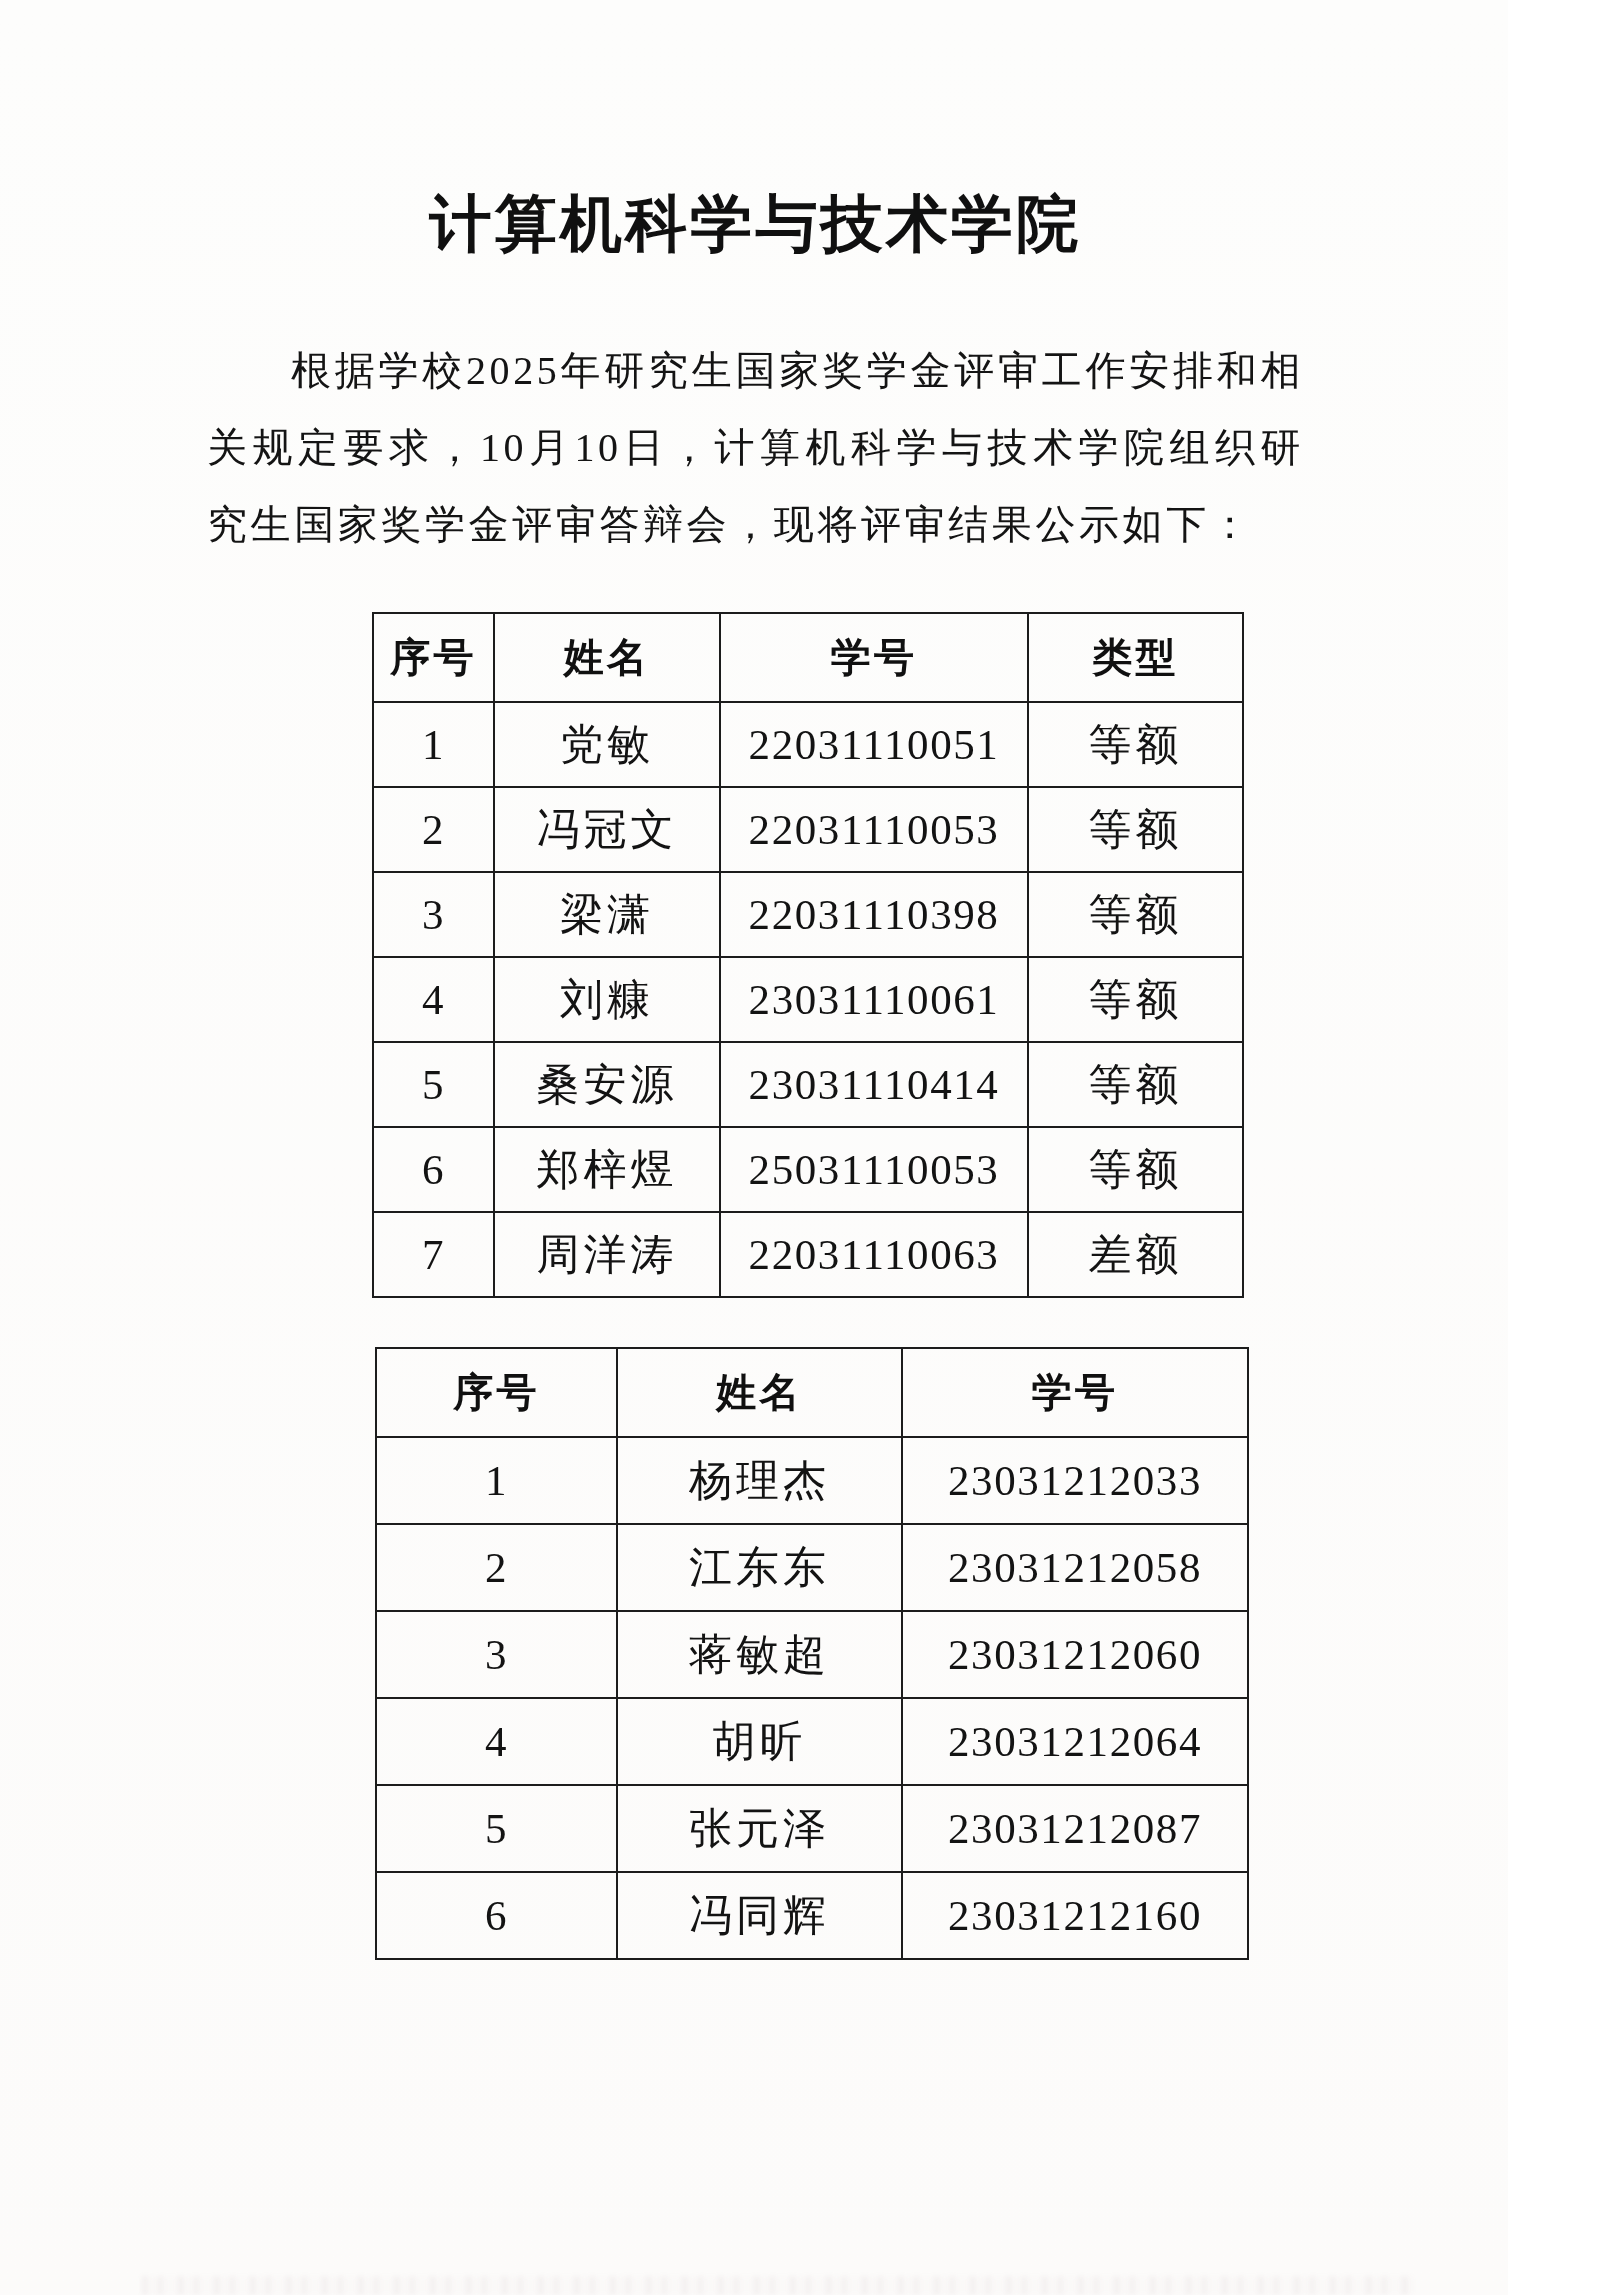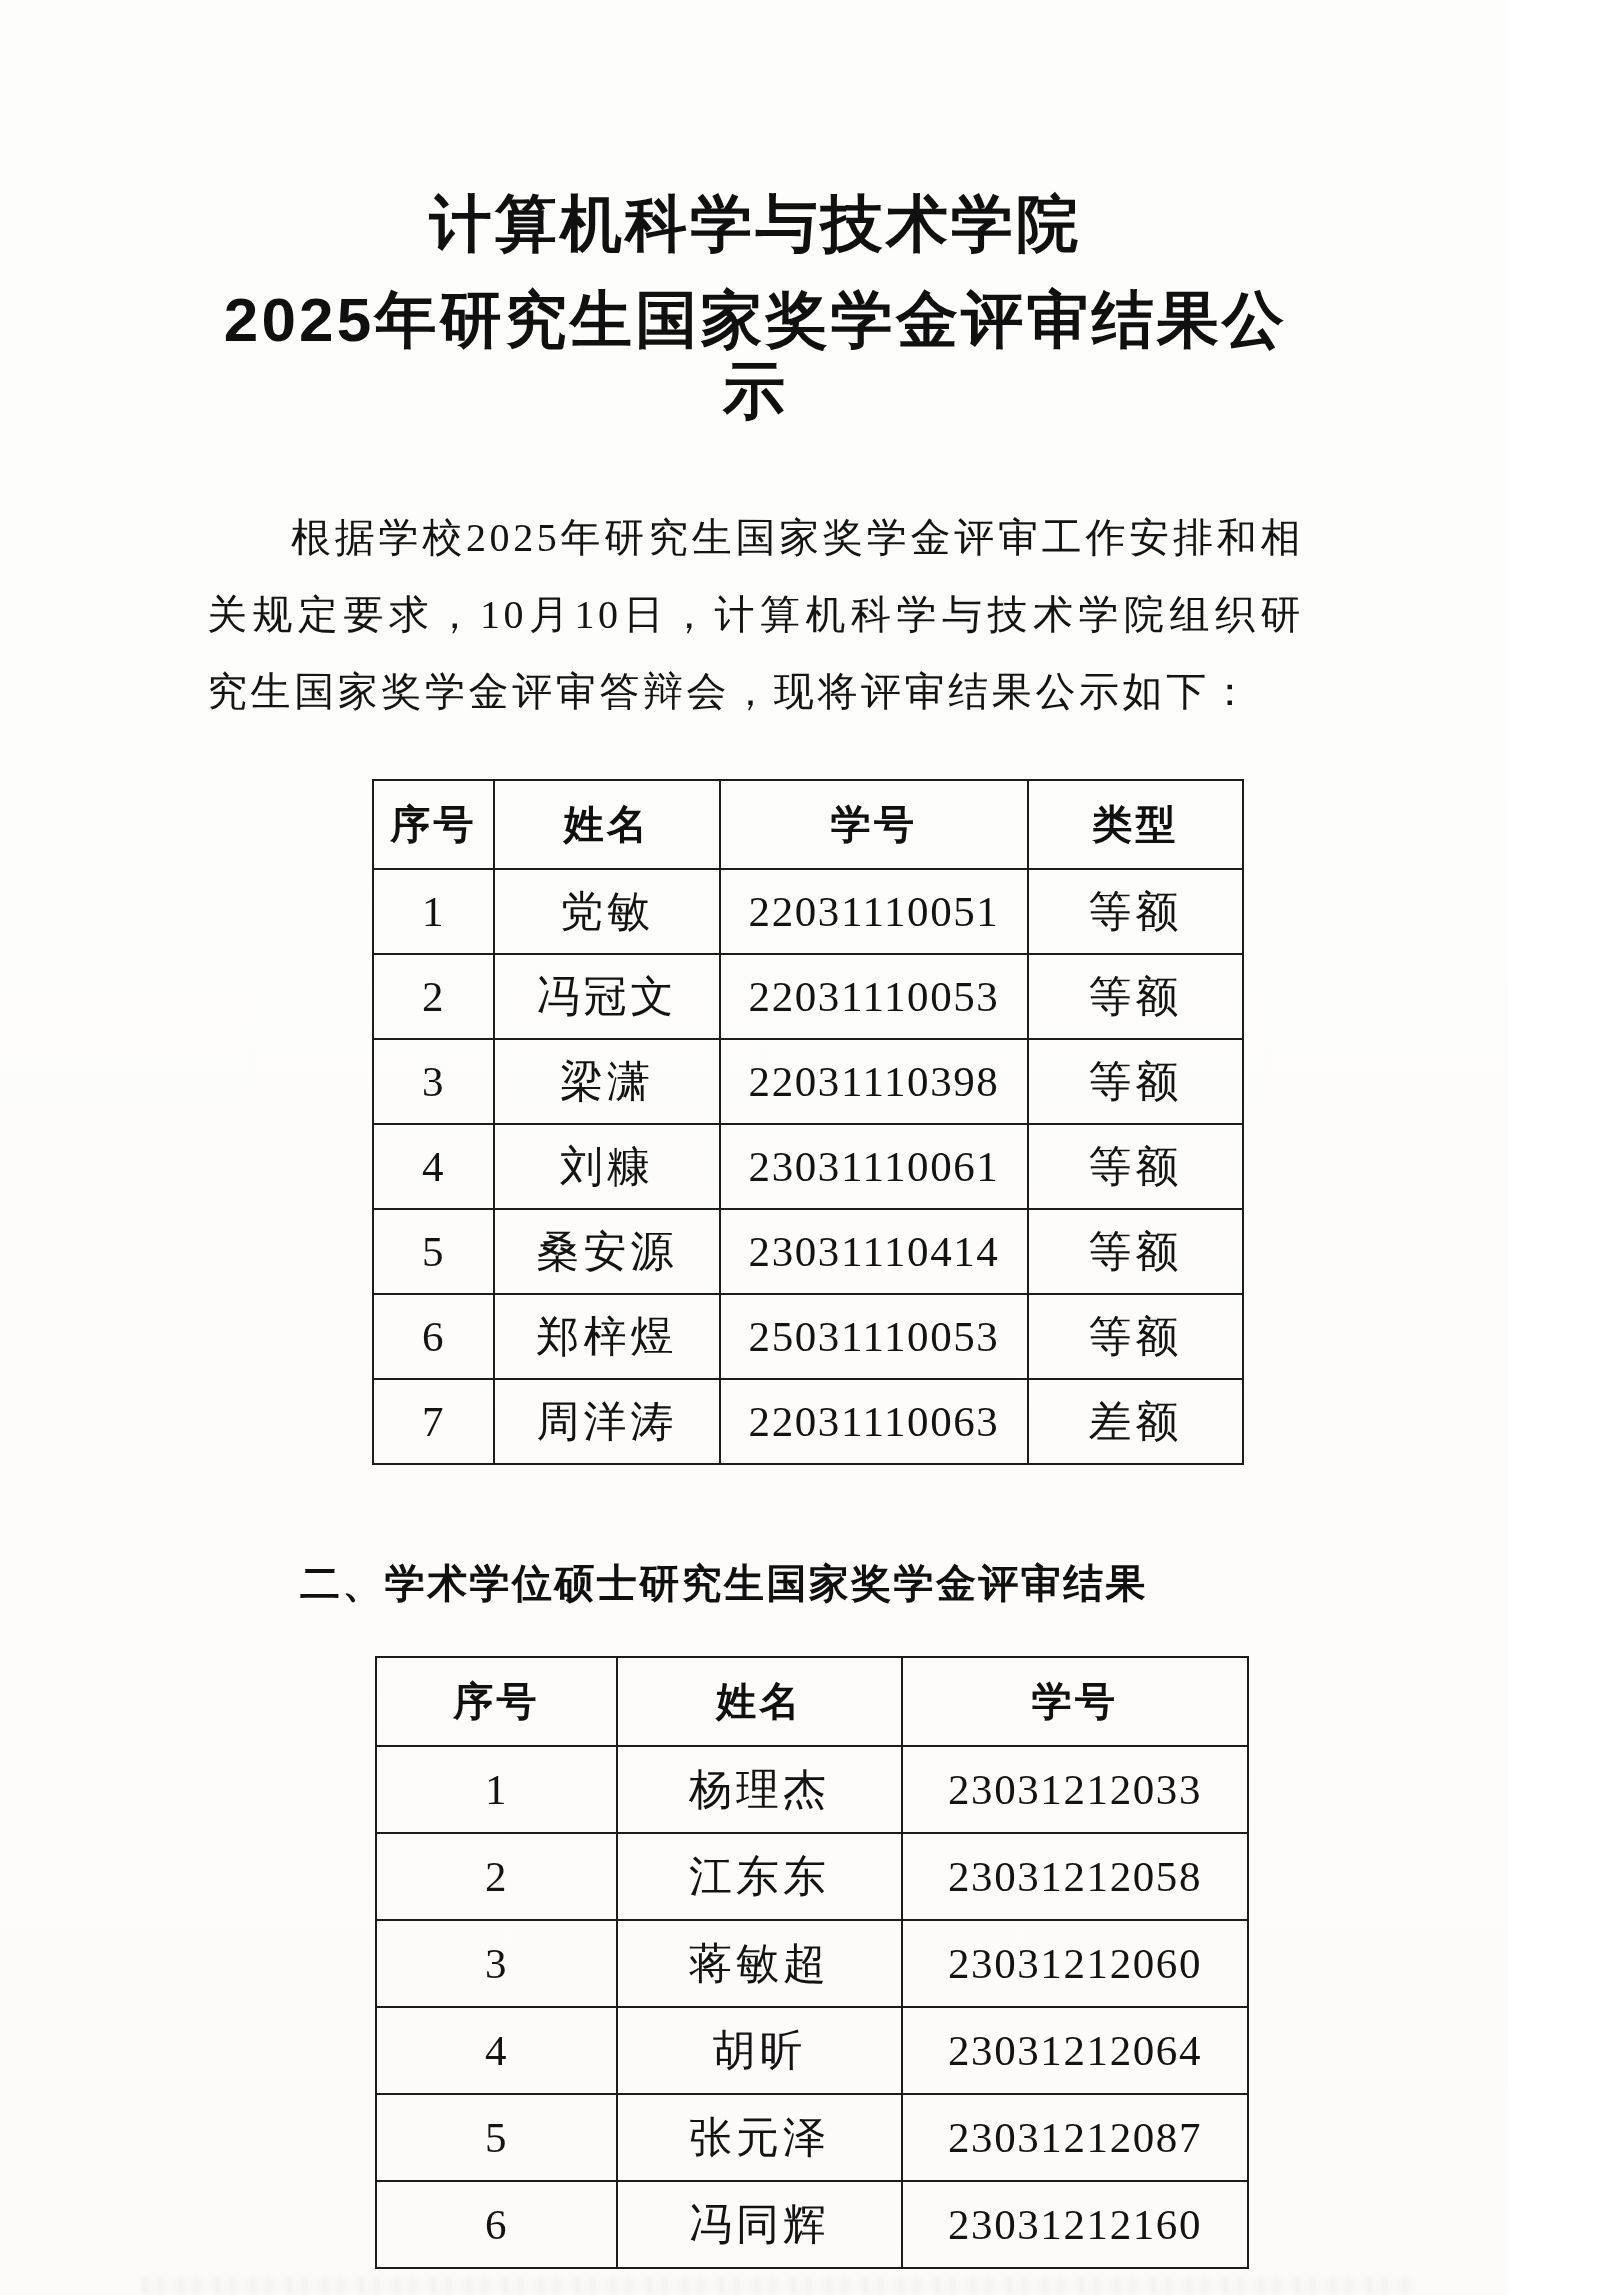--- a/index.html
+++ b/index.html
@@ -97,21 +97,20 @@
     opacity: 0.55;
   }
 </style>
 </head>
 <body>
 
 <div class="page">
 
   <div class="title l1">计算机科学与技术学院</div>
 
-  <div class="title l2">2025年研究生国家奖学金评审结果公示</div>
 
   <p class="intro">根据学校2025年研究生国家奖学金评审工作安排和相关规定要求，10月10日，计算机科学与技术学院组织研究生国家奖学金评审答辩会，现将评审结果公示如下：</p>
 
 
   <table class="results t1">
     <colgroup>
       <col style="width:121px">
       <col style="width:226px">
       <col style="width:308px">
       <col style="width:215px">
@@ -163,21 +162,20 @@
         </tr>
         <tr>
           <td class="num">7</td>
           <td>周洋涛</td>
           <td class="num">22031110063</td>
           <td>差额</td>
         </tr>
       </tbody>
   </table>
 
-  <div class="section-heading h2">二、学术学位硕士研究生国家奖学金评审结果</div>
 
   <table class="results t2">
     <colgroup>
       <col style="width:241px">
       <col style="width:285px">
       <col style="width:346px">
     </colgroup>
     <thead>
         <tr>
           <th>序号</th>

